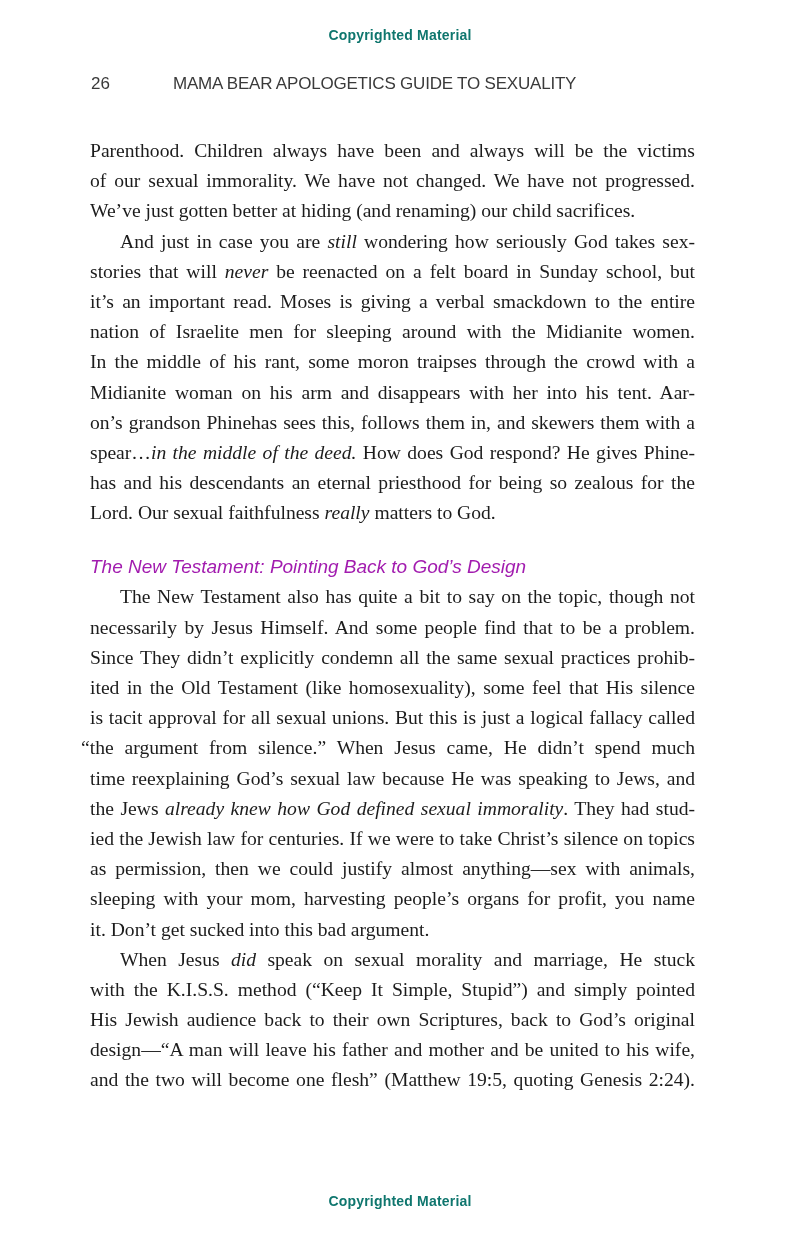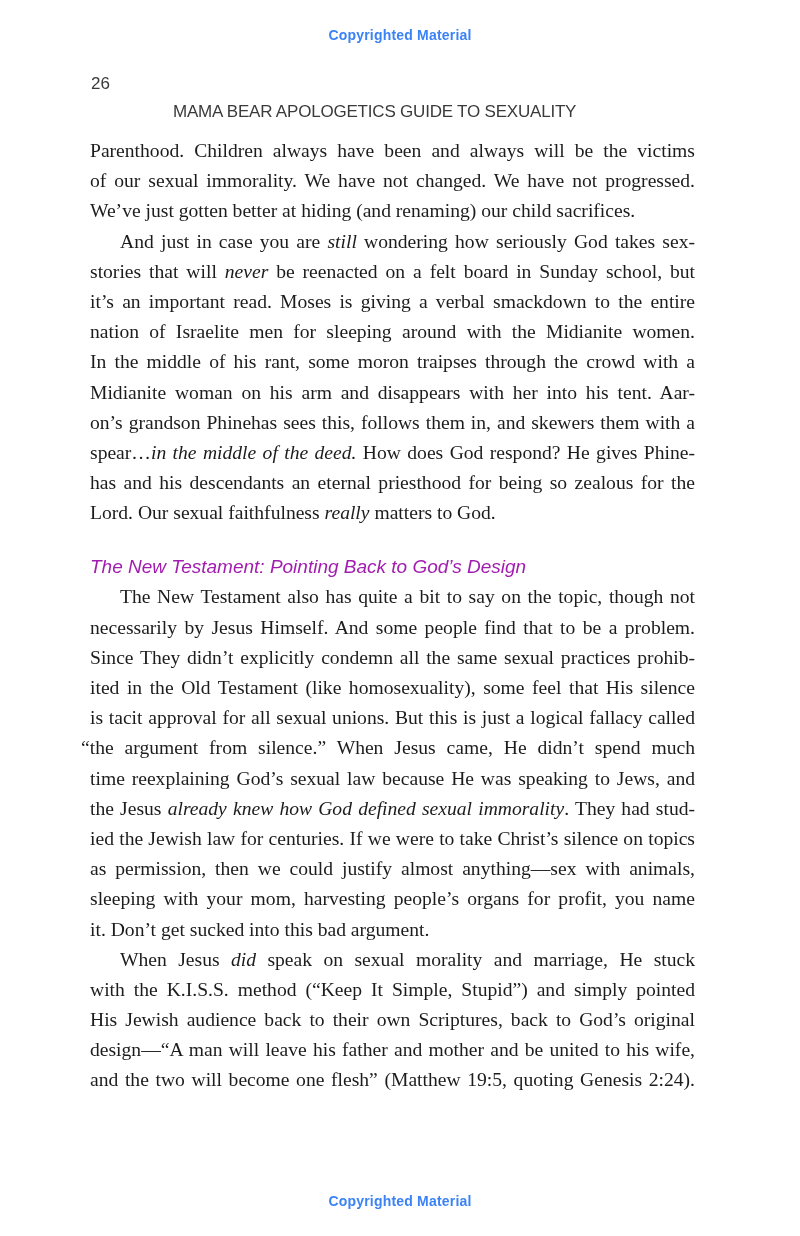--- a/index.html
+++ b/index.html
@@ -1,30 +1,30 @@
 <!DOCTYPE html>
 <html><head>
 <meta charset="utf-8">
 <style>
   html, body { margin:0; padding:0; background:#ffffff; }
   body { width:800px; height:1236px; position:relative; overflow:hidden; }
   .watermark {
     position:absolute; left:0; width:800px; text-align:center;
     font-family:"Liberation Sans", sans-serif; font-weight:bold;
-    font-size:14px; color:#3b82f6; letter-spacing:0.2px;
+    font-size:14px; color:#0f766e; letter-spacing:0.2px;
   }
   .wm-top { top:27px; }
   .wm-bottom { top:1193px; }
   .running-head {
     position:absolute; top:74px; left:91px; right:80px;
     font-family:"Liberation Sans", sans-serif; font-size:17px; color:#3a3a3a;
     display:flex; 
   }
   .page-num { width:82px; }
-  .book-title { letter-spacing:-0.2px;margin-top:28px; }
+  .book-title { letter-spacing:-0.2px; }
   .body-text {
     position:absolute; top:136px; left:90px; width:605px;
     font-family:"Liberation Serif", serif; font-size:19.6px; line-height:30.2px;
     color:#1c1c1c;
   }
   .line { white-space:nowrap; text-align:justify; text-align-last:justify; display:block; height:30.2px; }
   .line.last { text-align-last:left; }
   .line.indent { padding-left:30px; }
   .line.hang { margin-left:-9px; }
   .section-heading {
@@ -60,21 +60,21 @@
 
   <div class="section-heading">The New Testament: Pointing Back to God’s Design</div>
 
   <span class="line indent">The New Testament also has quite a bit to say on the topic, though not</span>
   <span class="line">necessarily by Jesus Himself. And some people find that to be a problem.</span>
   <span class="line">Since They didn’t explicitly condemn all the same sexual practices prohib-</span>
   <span class="line">ited in the Old Testament (like homosexuality), some feel that His silence</span>
   <span class="line">is tacit approval for all sexual unions. But this is just a logical fallacy called</span>
   <span class="line hang">“the argument from silence.” When Jesus came, He didn’t spend much</span>
   <span class="line">time reexplaining God’s sexual law because He was speaking to Jews, and</span>
-  <span class="line"><span>the Jesus </span><i>already knew how God defined sexual immorality</i><span>. They had stud-</span></span>
+  <span class="line"><span>the Jews </span><i>already knew how God defined sexual immorality</i><span>. They had stud-</span></span>
   <span class="line">ied the Jewish law for centuries. If we were to take Christ’s silence on topics</span>
   <span class="line">as permission, then we could justify almost anything—sex with animals,</span>
   <span class="line">sleeping with your mom, harvesting people’s organs for profit, you name</span>
   <span class="line last">it. Don’t get sucked into this bad argument.</span>
   <span class="line indent"><span>When Jesus </span><i>did</i><span> speak on sexual morality and marriage, He stuck</span></span>
   <span class="line">with the K.I.S.S. method (“Keep It Simple, Stupid”) and simply pointed</span>
   <span class="line">His Jewish audience back to their own Scriptures, back to God’s original</span>
   <span class="line">design—“A man will leave his father and mother and be united to his wife,</span>
   <span class="line">and the two will become one flesh” (Matthew 19:5, quoting Genesis 2:24).</span>
 </div>

